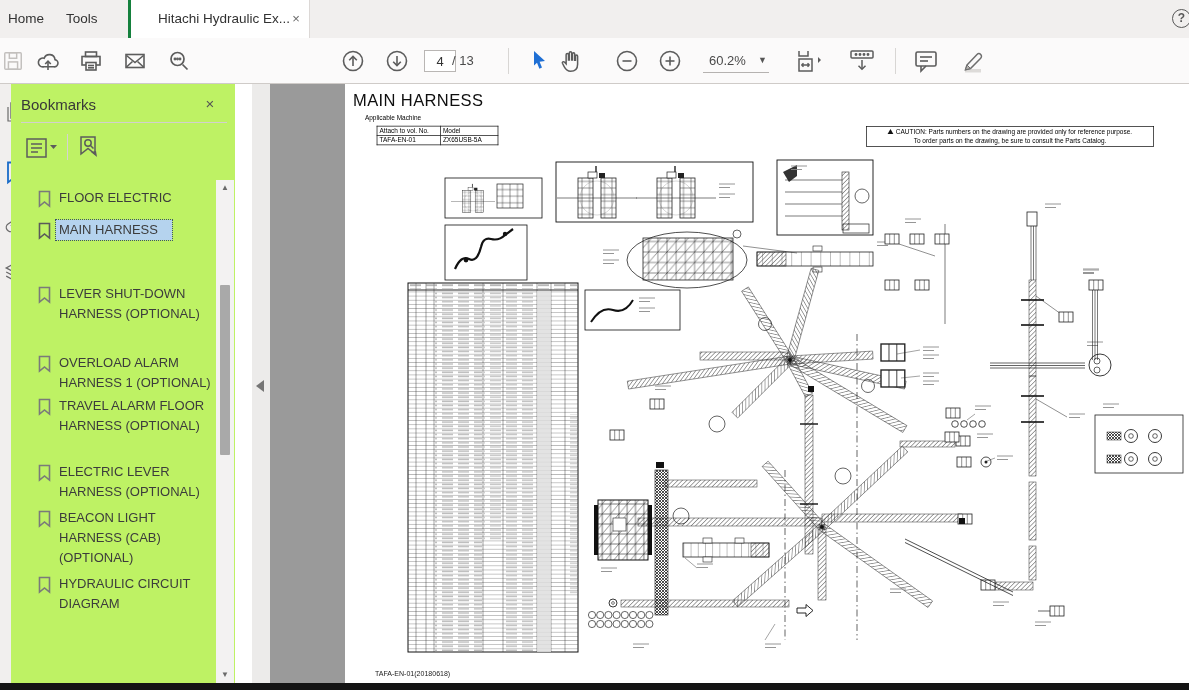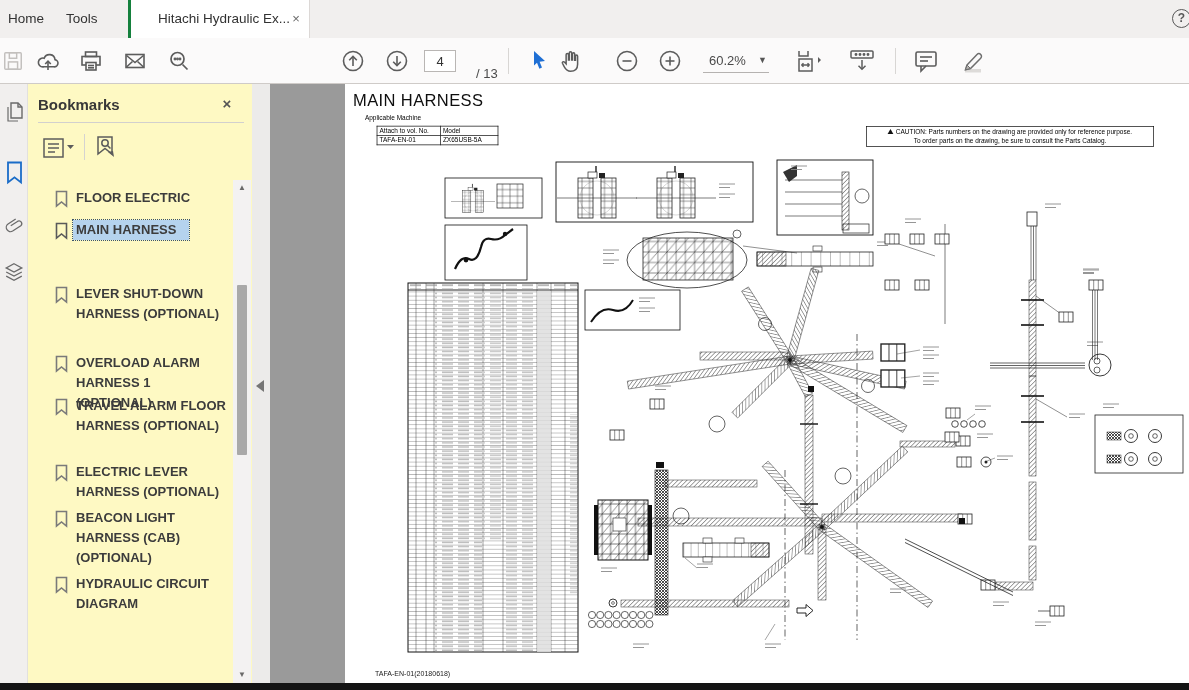--- a/index.html
+++ b/index.html
@@ -22,21 +22,21 @@
   .pageinput { position:absolute; top:12px; width:32px; height:22px; border:1px solid #b9b6b4; background:#fff; font-size:13px; color:#333; text-align:center; font-family:inherit; }
   .pagetotal { position:absolute; top:15px; font-size:13px; color:#4a4a4a; }
   .zoombox { position:absolute; top:11px; width:66px; height:24px; border-bottom:1px solid #b5b2b0; font-size:13px; color:#4a4a4a; text-align:left; padding:4px 2px 0 6px; }
   .zoomcaret { position:absolute; right:2px; top:6px; font-size:9px; color:#555; }
 
   
   .navstrip { left:0; top:84px; width:28px; height:599px; background:#f1efee; border-right:1px solid #e2e0de; }
   .navic { position:absolute; left:3px; width:22px; height:26px; }
 
   
-  .panel { left:28px; top:84px; width:224px; height:599px; background:#fef9c3;font-weight:bold; }
+  .panel { left:11px; top:84px; width:224px; height:599px; background:#bef264; }
   .panel-title { position:absolute; left:10px; top:12px; font-size:15px; color:#383838; }
   .panel-close { position:absolute; left:190px; top:11px; width:18px; height:18px; font-size:15px; color:#555; text-align:center; line-height:18px; }
   .panel-rule { position:absolute; left:10px; top:38px; width:206px; height:1px; background:#d2d0ce; }
   .bm { position:absolute; left:26px; width:186px; }
   .bm-ic { position:absolute; left:0; top:2px; }
   .bm-label { display:inline-block; margin-left:22px; font-size:13px; line-height:20px; color:#3c3c3c; width:152px; }
   .bm-label.sel { background:#b5d3ee; outline:1px dotted #3c546c; width:auto; min-width:116px; padding:0 6px 0 3px; margin-left:19px; }
   .sb-track { position:absolute; left:205px; top:96px; width:18px; height:503px; background:#f3f2f2; }
   .sb-arrow { position:absolute; left:4px; width:10px; font-size:8px; color:#6a6a6a; text-align:center; }
   .sb-thumb { position:absolute; left:4px; width:10px; background:#a9a9a9; border-radius:1px; }
@@ -122,21 +122,21 @@
         </svg>
     </div>
     <div class="tbtn" style="left:382px;">
       <svg width="24" height="24" viewBox="0 0 24 24" fill="none" stroke="#5c5c5c" stroke-width="1.6">
           <circle cx="12" cy="12" r="9.5"></circle>
           <line x1="12" y1="7" x2="12" y2="16"></line>
           <path d="M8.2 12.8L12 16.6l3.8-3.8"></path>
         </svg>
     </div>
     <input class="pageinput" style="left: 424px;" value="4">
-    <div class="pagetotal" style="left:476px;margin-top:13px;">/ 13</div>
+    <div class="pagetotal" style="left:452px;">/ 13</div>
     <div class="tsep" style="left:508px;"></div>
 
     <div class="tbtn" style="left:524px;">
       <svg width="22" height="24" viewBox="0 0 22 24">
           <path d="M6 2 L17 12 L11.6 12.7 L14 18.6 L11.4 19.7 L9 13.8 L6 16.4 Z" fill="#1f6fd4"></path>
         </svg>
     </div>
     <div class="tbtn" style="left:556px;">
       <svg width="26" height="26" viewBox="0 0 24 24" fill="none" stroke="#5c5c5c" stroke-width="1.4">
           <path d="M11.5 21.5c-3 0-4.3-1.7-5.8-4.4l-1.6-3c-.5-1 .9-2 1.8-1.1l1.6 1.6V6.3c0-1.6 2.2-1.6 2.2 0V11h.7V4.7c0-1.6 2.2-1.6 2.2 0V11h.7V5.5c0-1.5 2.1-1.5 2.1 0V11.4h.7V7.6c0-1.4 2-1.4 2 0V15c0 4.3-2.6 6.5-6.6 6.5z"></path>

